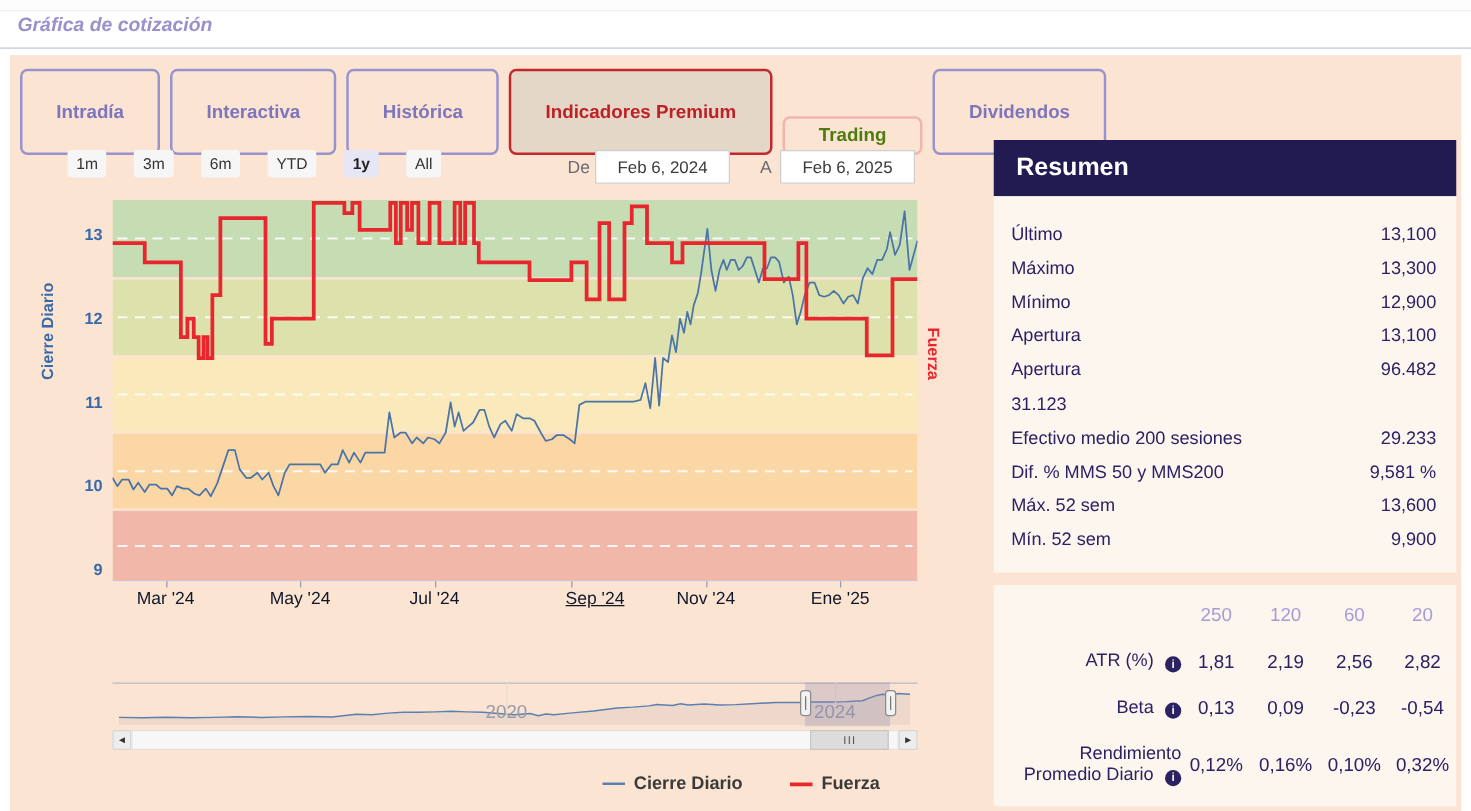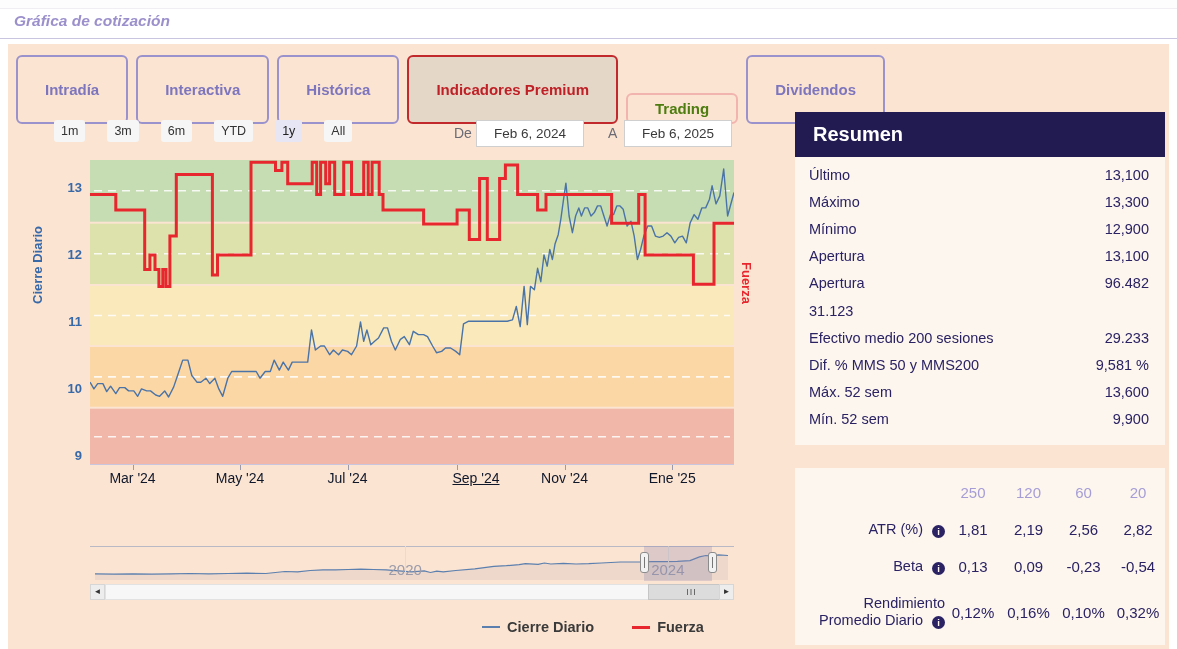--- a/index.html
+++ b/index.html
@@ -14,21 +14,21 @@
   .tabs { position:absolute; left:8px; top:11px; display:flex; gap:8px; }
   .tab { background:transparent; border:2px solid #9a92cd; color:#7d75bd; font-weight:bold;
     font-size:15px; padding:5px 27px; border-radius:6px; font-family:inherit; cursor:pointer; white-space:nowrap; }
   .tab--active { border-color:#c2292c; color:#bf2026; background:#e5d7c8; }
   .tab--muted { border-color:#f2b4ae; color:#4d7c0f;margin-top:38px; }
 
   
   .range-row { position:absolute; left:46px; top:76px; display:flex; gap:22px; }
   .range-btn { background:#f6f6f6; color:#333; border:none; font-family:inherit; font-size:12.5px;
     padding:4px 7px; border-radius:3px; cursor:pointer; }
-  .range-btn.sel { background:#e7e6f4; font-weight:normal; color:#222; }
+  .range-btn.sel { background:#e7e6f4; font-weight:bold; color:#222; }
   .date-label { position:absolute; top:81px; font-size:14px; color:#6b6b75; }
   .date-box { position:absolute; top:76px; width:108px; height:27px; background:#fff; border:1px solid #cfcfcf;
     color:#3a3a3a; font-size:13.5px; text-align:center; line-height:25px; }
 
   
   #main-svg { position:absolute; left:82px; top:116px; }
   .ylab { position:absolute; left:40px; width:34px; text-align:right; font-size:13px; font-weight:bold; color:#3768a8; }
   .axis-title-left { position:absolute; left:8px; top:200px; width:16px; height:140px; }
   .axis-title-left span, .axis-title-right span { display:block; white-space:nowrap; font-size:13px; font-weight:bold; }
   .axis-title-left span { color:#3768a8; transform:rotate(-90deg) translateX(-60px); transform-origin:0 0; margin-left:14px; }
@@ -57,21 +57,21 @@
 
   
   .legend { position:absolute; left:420px; top:575px; width:330px; display:flex; justify-content:center; gap:38px; }
   .legend-item { display:flex; align-items:center; gap:7px; cursor:pointer; }
   .legend-item .txt { font-size:14.5px; font-weight:600; color:#3a3a3a; }
   .sw { display:inline-block; width:18px; }
 
   
   .res-header { position:absolute; left:787px; top:68px; width:370px; height:45px; background:#211b52;
     color:#fff; font-size:20px; font-weight:bold; line-height:45px; padding-left:18px; }
-  .res-body { position:absolute; left:787px; top:113px; width:370px; background:#fcf6ee; padding:4px 0 12px; }
+  .res-body { position:absolute; left:787px; top:113px; width:370px; background:#fcf6ee; padding:17px 0 12px; }
   .summary-row { display:flex; justify-content:space-between; padding:4.6px 16px 4.6px 14px;
     font-size:14.5px; color:#2b2263; line-height:18px; }
   .stats-card { position:absolute; left:787px; top:424px; width:370px; height:177px; background:#fcf6ee; }
   .stats-grid { display:grid; grid-template-columns:150px 56px 55px 55px 54px; padding:10px 0 0 0; align-items:center; }
   .st-h { text-align:center; color:#a69dd6; font-size:15px; padding:6px 0 10px; }
   .st-label { text-align:right; color:#2b2263; font-size:14.5px; padding:10px 0 10px 12px; line-height:17px; }
   .st-val { text-align:center; color:#2b2263; font-size:15px; padding:10px 0; }
   .info { display:inline-block; width:13px; height:13px; border-radius:50%; background:#2b2263; color:#fcf6ee;
     font-size:9.5px; font-weight:bold; line-height:13px; text-align:center; margin-left:5px; vertical-align:-1px; cursor:pointer; }
 </style>
@@ -160,21 +160,21 @@
       <div class="nav-vline" style="left: 659.865px;"></div>
       <div class="nav-label" style="left: 631.865px;">2024</div>
       <div class="nav-sel" style="left: 636.444px; width: 67.098px;"></div>
       <div class="nav-handle" style="left: 632.444px;"></div>
       <div class="nav-handle" style="left: 699.542px;"></div>
     </div>
 
   <div class="scrollbar">
     <div class="sb-btn" style="left:0">◄</div>
     <div class="sb-track"></div>
-    <div class="sb-thumb" style="left: 558.444px; width: 86px;">III</div>
+    <div class="sb-thumb" style="left: 558.444px; width: 63px;">III</div>
     <div class="sb-btn" style="left:629px">►</div>
   </div>
 
   <div class="legend">
       <div class="legend-item">
         <span class="sw" style="border-top: 2px solid rgb(91, 127, 174);"></span>
         <span class="txt">Cierre Diario</span>
       </div>
       <div class="legend-item">
         <span class="sw" style="border-top: 3px solid rgb(232, 38, 45);"></span>

